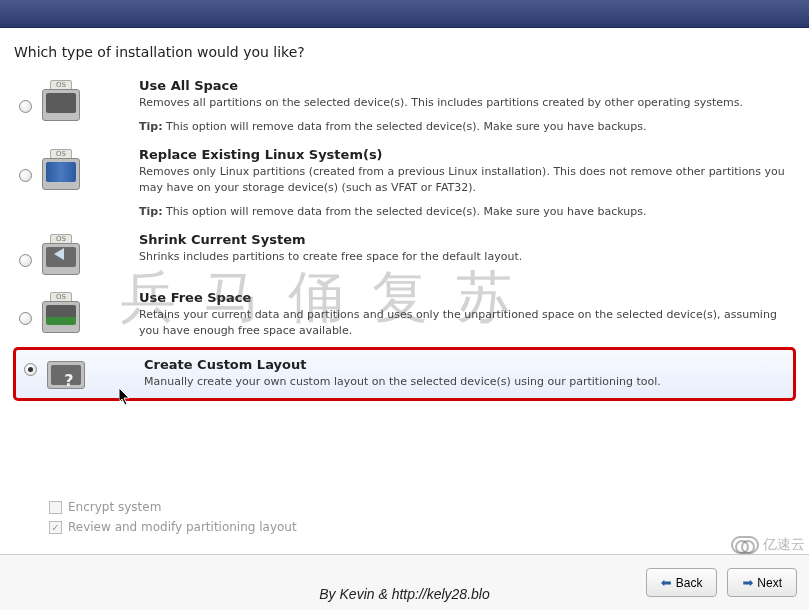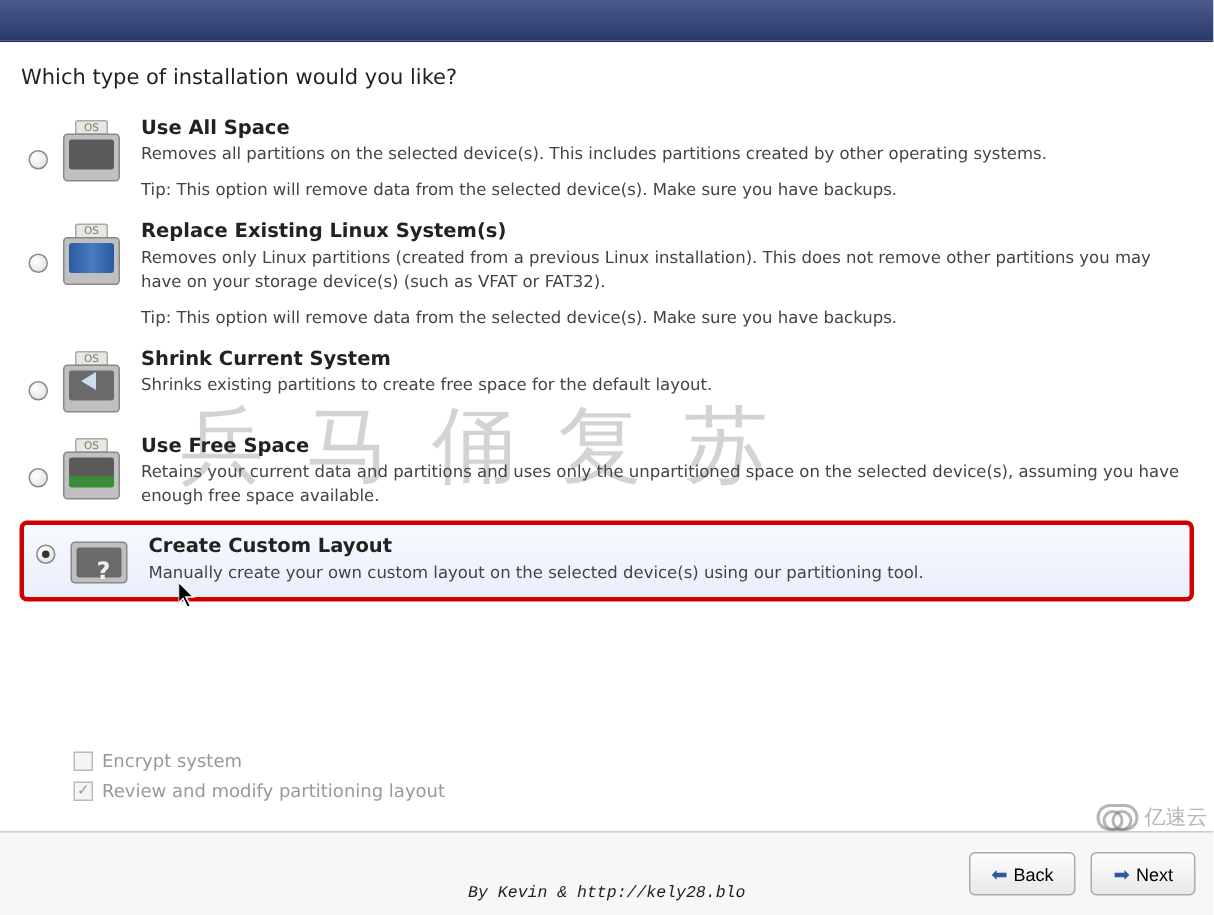--- a/index.html
+++ b/index.html
@@ -127,38 +127,39 @@
     .disk-icon.q .body::before { background: #6a6a6a; }
     .disk-icon.q .qmark {
       position: absolute; top: 12px; left: 0; right: 0;
       text-align: center; color: #eee; font-size: 16px; font-weight: bold;
     }
     .option-row.selected .disk-icon { height: 32px; }
     .option-row.selected .disk-icon .body { top: 2px; height: 28px; }
     .text-col {
       flex: 1;
       padding-top: 0;
+      margin-left: 45px;
     }
     .opt-title {
       font-weight: bold;
       font-size: 13px;
       color: #222;
       margin-bottom: 2px;
     }
     .opt-desc {
       font-size: 11px;
       color: #444;
       line-height: 1.4;
     }
     .opt-tip {
       font-size: 11px;
       color: #444;
       margin-top: 10px;
     }
-    .opt-tip b { font-weight: normal; }
+    .opt-tip b { font-weight: bold; }
     .checkboxes {
       position: absolute;
       bottom: 70px;
       left: 16px;
     }
     .cb-row {
       display: flex;
       align-items: center;
       gap: 6px;
       margin-bottom: 6px;
@@ -212,22 +213,22 @@
       color: rgba(80,80,80,0.25);
       letter-spacing: 28px;
       pointer-events: none;
       white-space: nowrap;
     }
     .attr {
       position: absolute;
       bottom: 8px;
       left: 50%;
       transform: translateX(-50%);
-      font-size: 11px;
-      font-family: Liberation Mono, monospace;
+      font-size: 14px;
+      font-family: Liberation Sans, sans-serif;
       font-style: italic;
       color: #222;
       pointer-events: none;
     }
     .logo-wm {
       position: absolute;
       right: 4px;
       bottom: 56px;
       color: rgba(120,120,120,0.55);
       font-size: 14px;
@@ -305,21 +306,21 @@
       </div>
       <div class="icon-col">
         <div class="disk-icon arrow">
           <div class="tab">OS</div>
           <div class="body"></div>
           <div class="arrow-shape"></div>
         </div>
       </div>
       <div class="text-col">
         <div class="opt-title">Shrink Current System</div>
-        <div class="opt-desc">Shrinks existing partitions to create free space for the default layout.</div>
+        <div class="opt-desc">Shrinks includes partitions to create free space for the default layout.</div>
       </div>
     </div>
 
     <div class="option-row">
       <div class="radio-col">
         <div class="radio"></div>
       </div>
       <div class="icon-col">
         <div class="disk-icon green">
           <div class="tab">OS</div>

